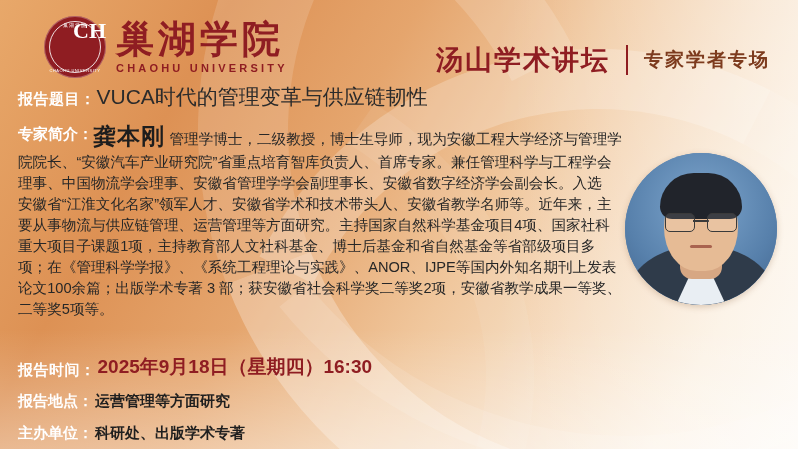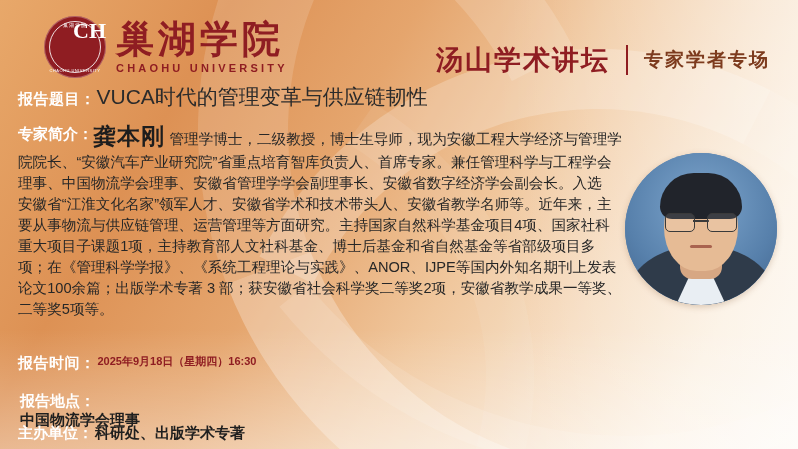--- a/index.html
+++ b/index.html
@@ -310,36 +310,35 @@
     width: 22px; height: 3px;
     border-radius: 3px;
     background: #a9634f;
   }
 
   
   .row-time {
     position: absolute;
     left: 18px; top: 354px;
     display: flex;
-    align-items: flex-start;
+    align-items: flex-end;
     white-space: nowrap;
   }
   .value-time {
     color: #8f1d22;
-    font-size: 11px;
+    font-size: 19px;
     font-weight: bold;
     margin-left: 2px;
   }
   .row-place {
     position: absolute;
     left: 18px; top: 392px;
     display: flex;
     align-items: baseline;
     white-space: nowrap;
-    flex-direction: column;
   }
   .row-org {
     position: absolute;
     left: 18px; top: 424px;
     display: flex;
     align-items: flex-end;
     white-space: nowrap;
   }
   .label-dark {
     color: #ffffff;
@@ -411,21 +410,21 @@
     <span class="bio-text">管理学博士，二级教授，博士生导师，现为安徽工程大学经济与管理学院院长、“安徽汽车产业研究院”省重点培育智库负责人、首席专家。兼任管理科学与工程学会理事、中国物流学会理事、安徽省管理学学会副理事长、安徽省数字经济学会副会长。入选安徽省“江淮文化名家”领军人才、安徽省学术和技术带头人、安徽省教学名师等。近年来，主要从事物流与供应链管理、运营管理等方面研究。主持国家自然科学基金项目4项、国家社科重大项目子课题1项，主持教育部人文社科基金、博士后基金和省自然基金等省部级项目多项；在《管理科学学报》、《系统工程理论与实践》、ANOR、IJPE等国内外知名期刊上发表论文100余篇；出版学术专著 3 部；获安徽省社会科学奖二等奖2项，安徽省教学成果一等奖、二等奖5项等。</span>
   </div>
 
   <div class="row-time">
     <span class="label">报告时间：</span>
     <span class="value-time">2025年9月18日（星期四）16:30</span>
   </div>
 
   <div class="row-place">
     <span class="label-dark">报告地点：</span>
-    <span class="value-plain">中国物流学会理事</span>
+    <span class="value-plain">运营管理等方面研究</span>
   </div>
 
   <div class="row-org">
     <span class="label-dark">主办单位：</span>
     <span class="value-plain">科研处、出版学术专著</span>
   </div>
 
 </div>
 
 </body></html>

